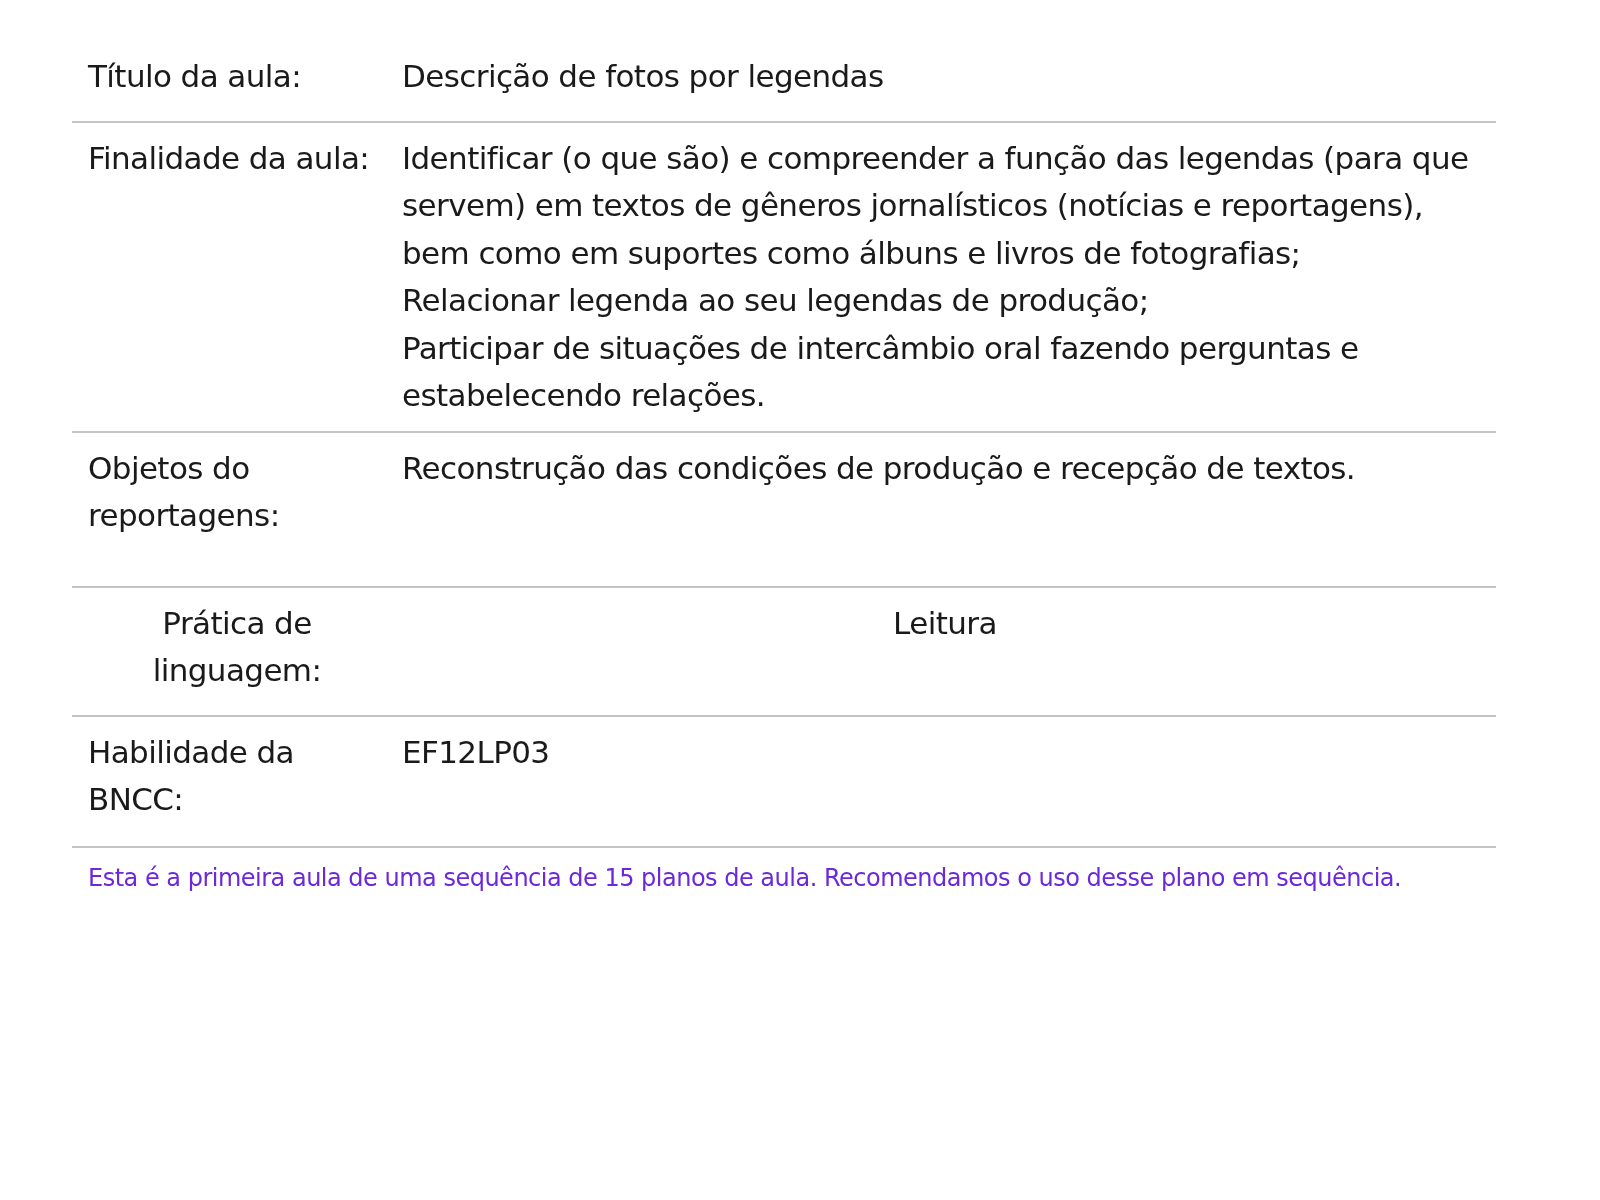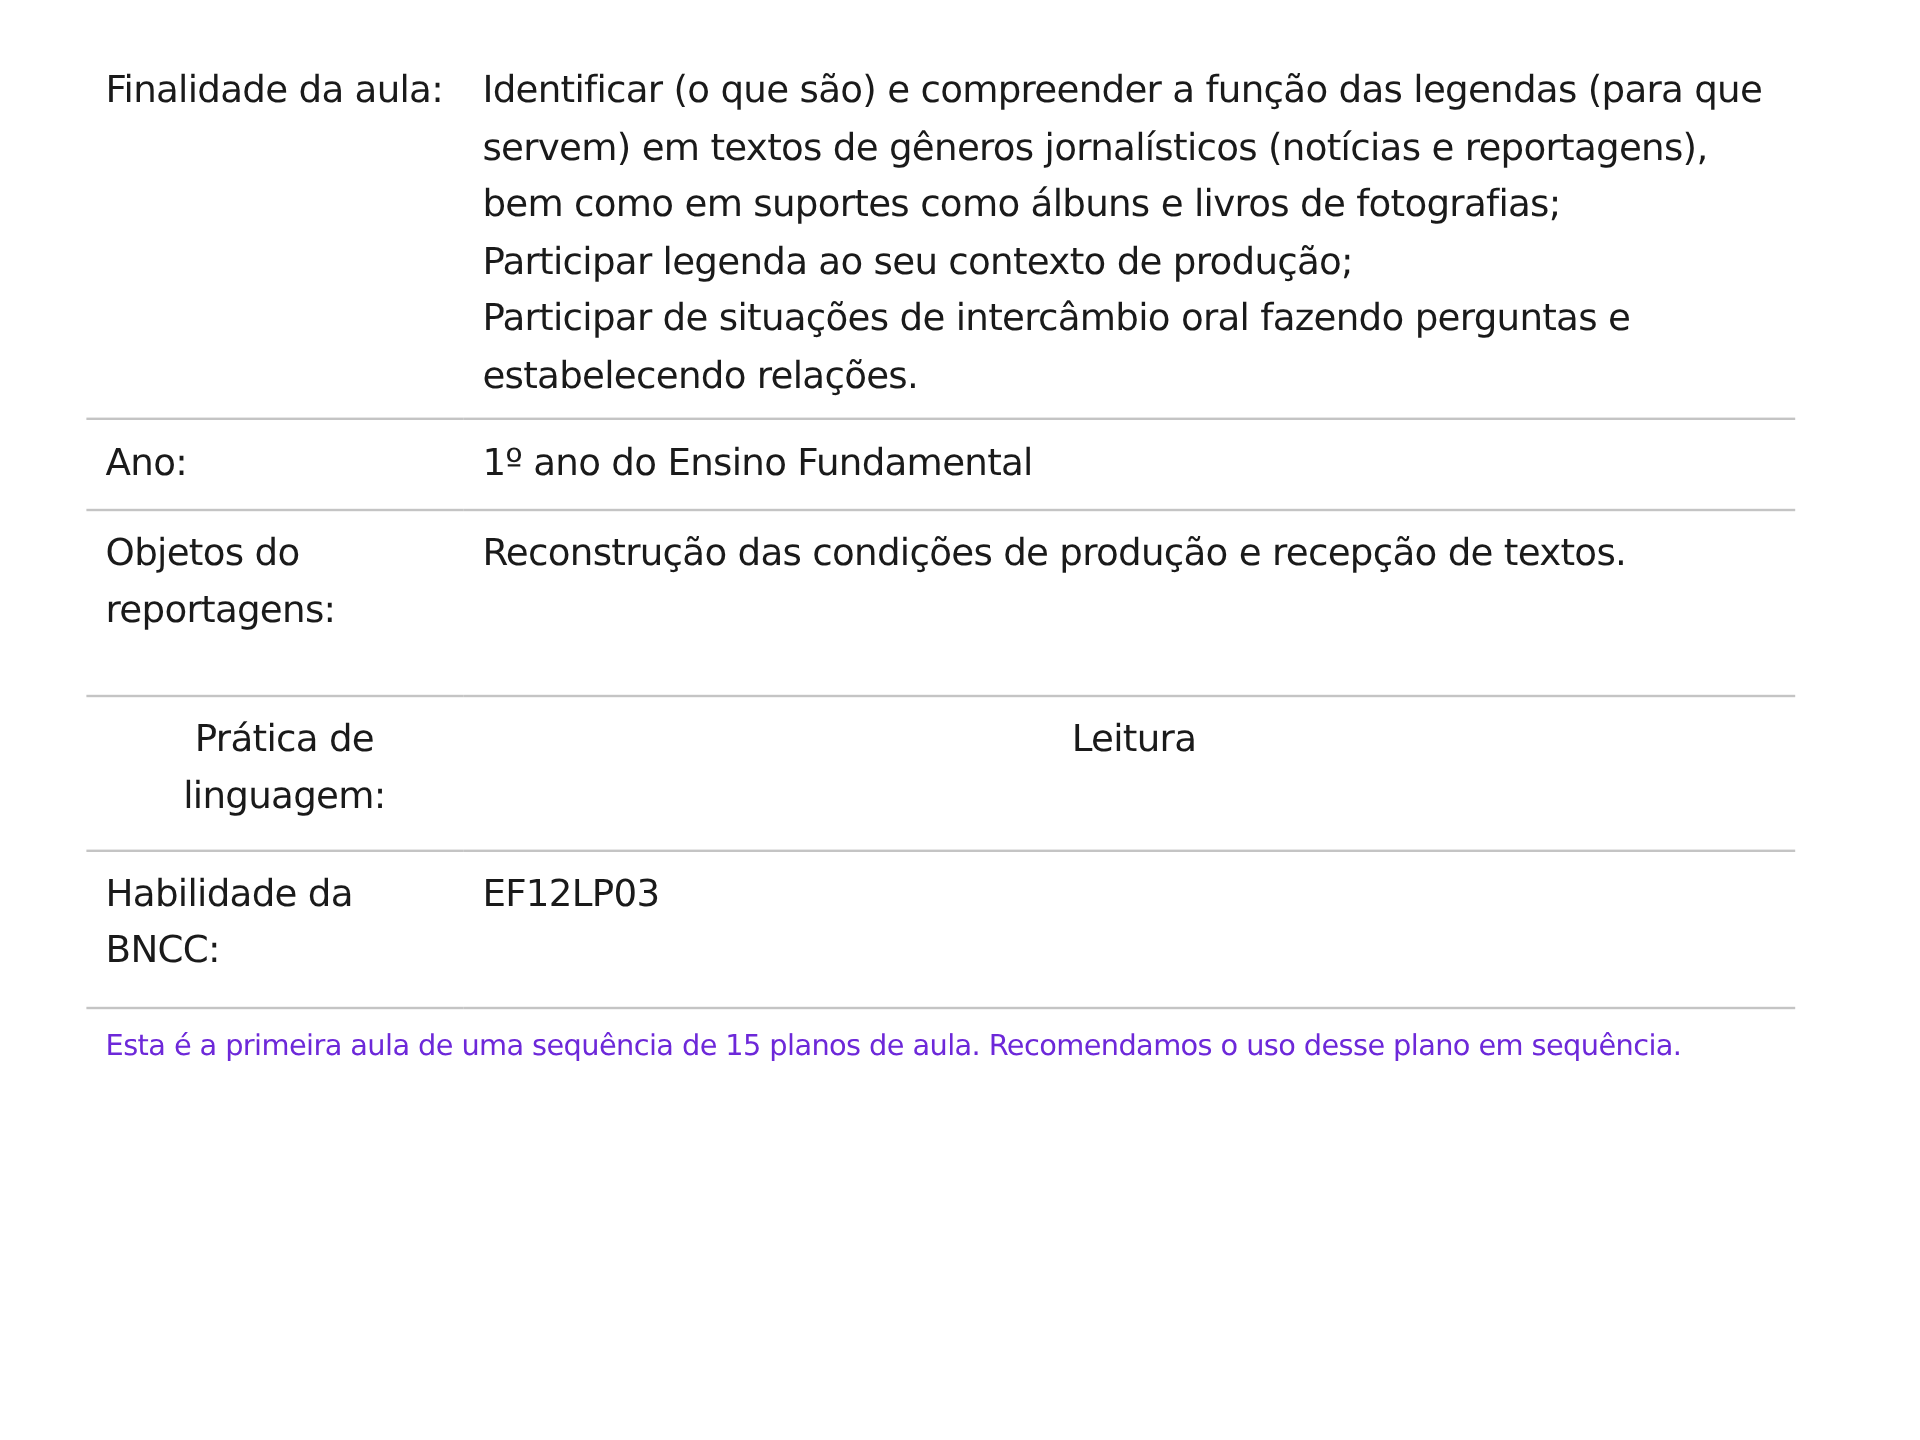--- a/index.html
+++ b/index.html
@@ -33,32 +33,32 @@
       letter-spacing: -0.5px;
       color: #6d28d9;
     }
   </style>
 </head>
 <body>
 
 <div class="doc">
   <table>
     <tbody>
+      <tr class="r1">
+        <td class="label">Título da aula:</td>
+        <td class="value">
+          <span class="value-line">Descrição de fotos por legendas</span>
+        </td>
+      </tr>
       <tr class="r2">
         <td class="label">Finalidade da aula:</td>
         <td class="value">
           <span class="value-line">Identificar (o que são) e compreender a função das legendas (para que servem) em textos de gêneros jornalísticos (notícias e reportagens), bem como em suportes como álbuns e livros de fotografias;</span>
-          <span class="value-line">Participar legenda ao seu contexto de produção;</span>
+          <span class="value-line">Relacionar legenda ao seu legendas de produção;</span>
           <span class="value-line">Participar de situações de intercâmbio oral fazendo perguntas e estabelecendo relações.</span>
-        </td>
-      </tr>
-      <tr class="r3">
-        <td class="label">Ano:</td>
-        <td class="value">
-          <span class="value-line">1º ano do Ensino Fundamental</span>
         </td>
       </tr>
       <tr class="r5">
         <td class="label">Objetos do reportagens:</td>
         <td class="value">
           <span class="value-line">Reconstrução das condições de produção e recepção de textos.</span>
         </td>
       </tr>
       <tr class="r6">
         <td class="label">Prática de linguagem:</td>

